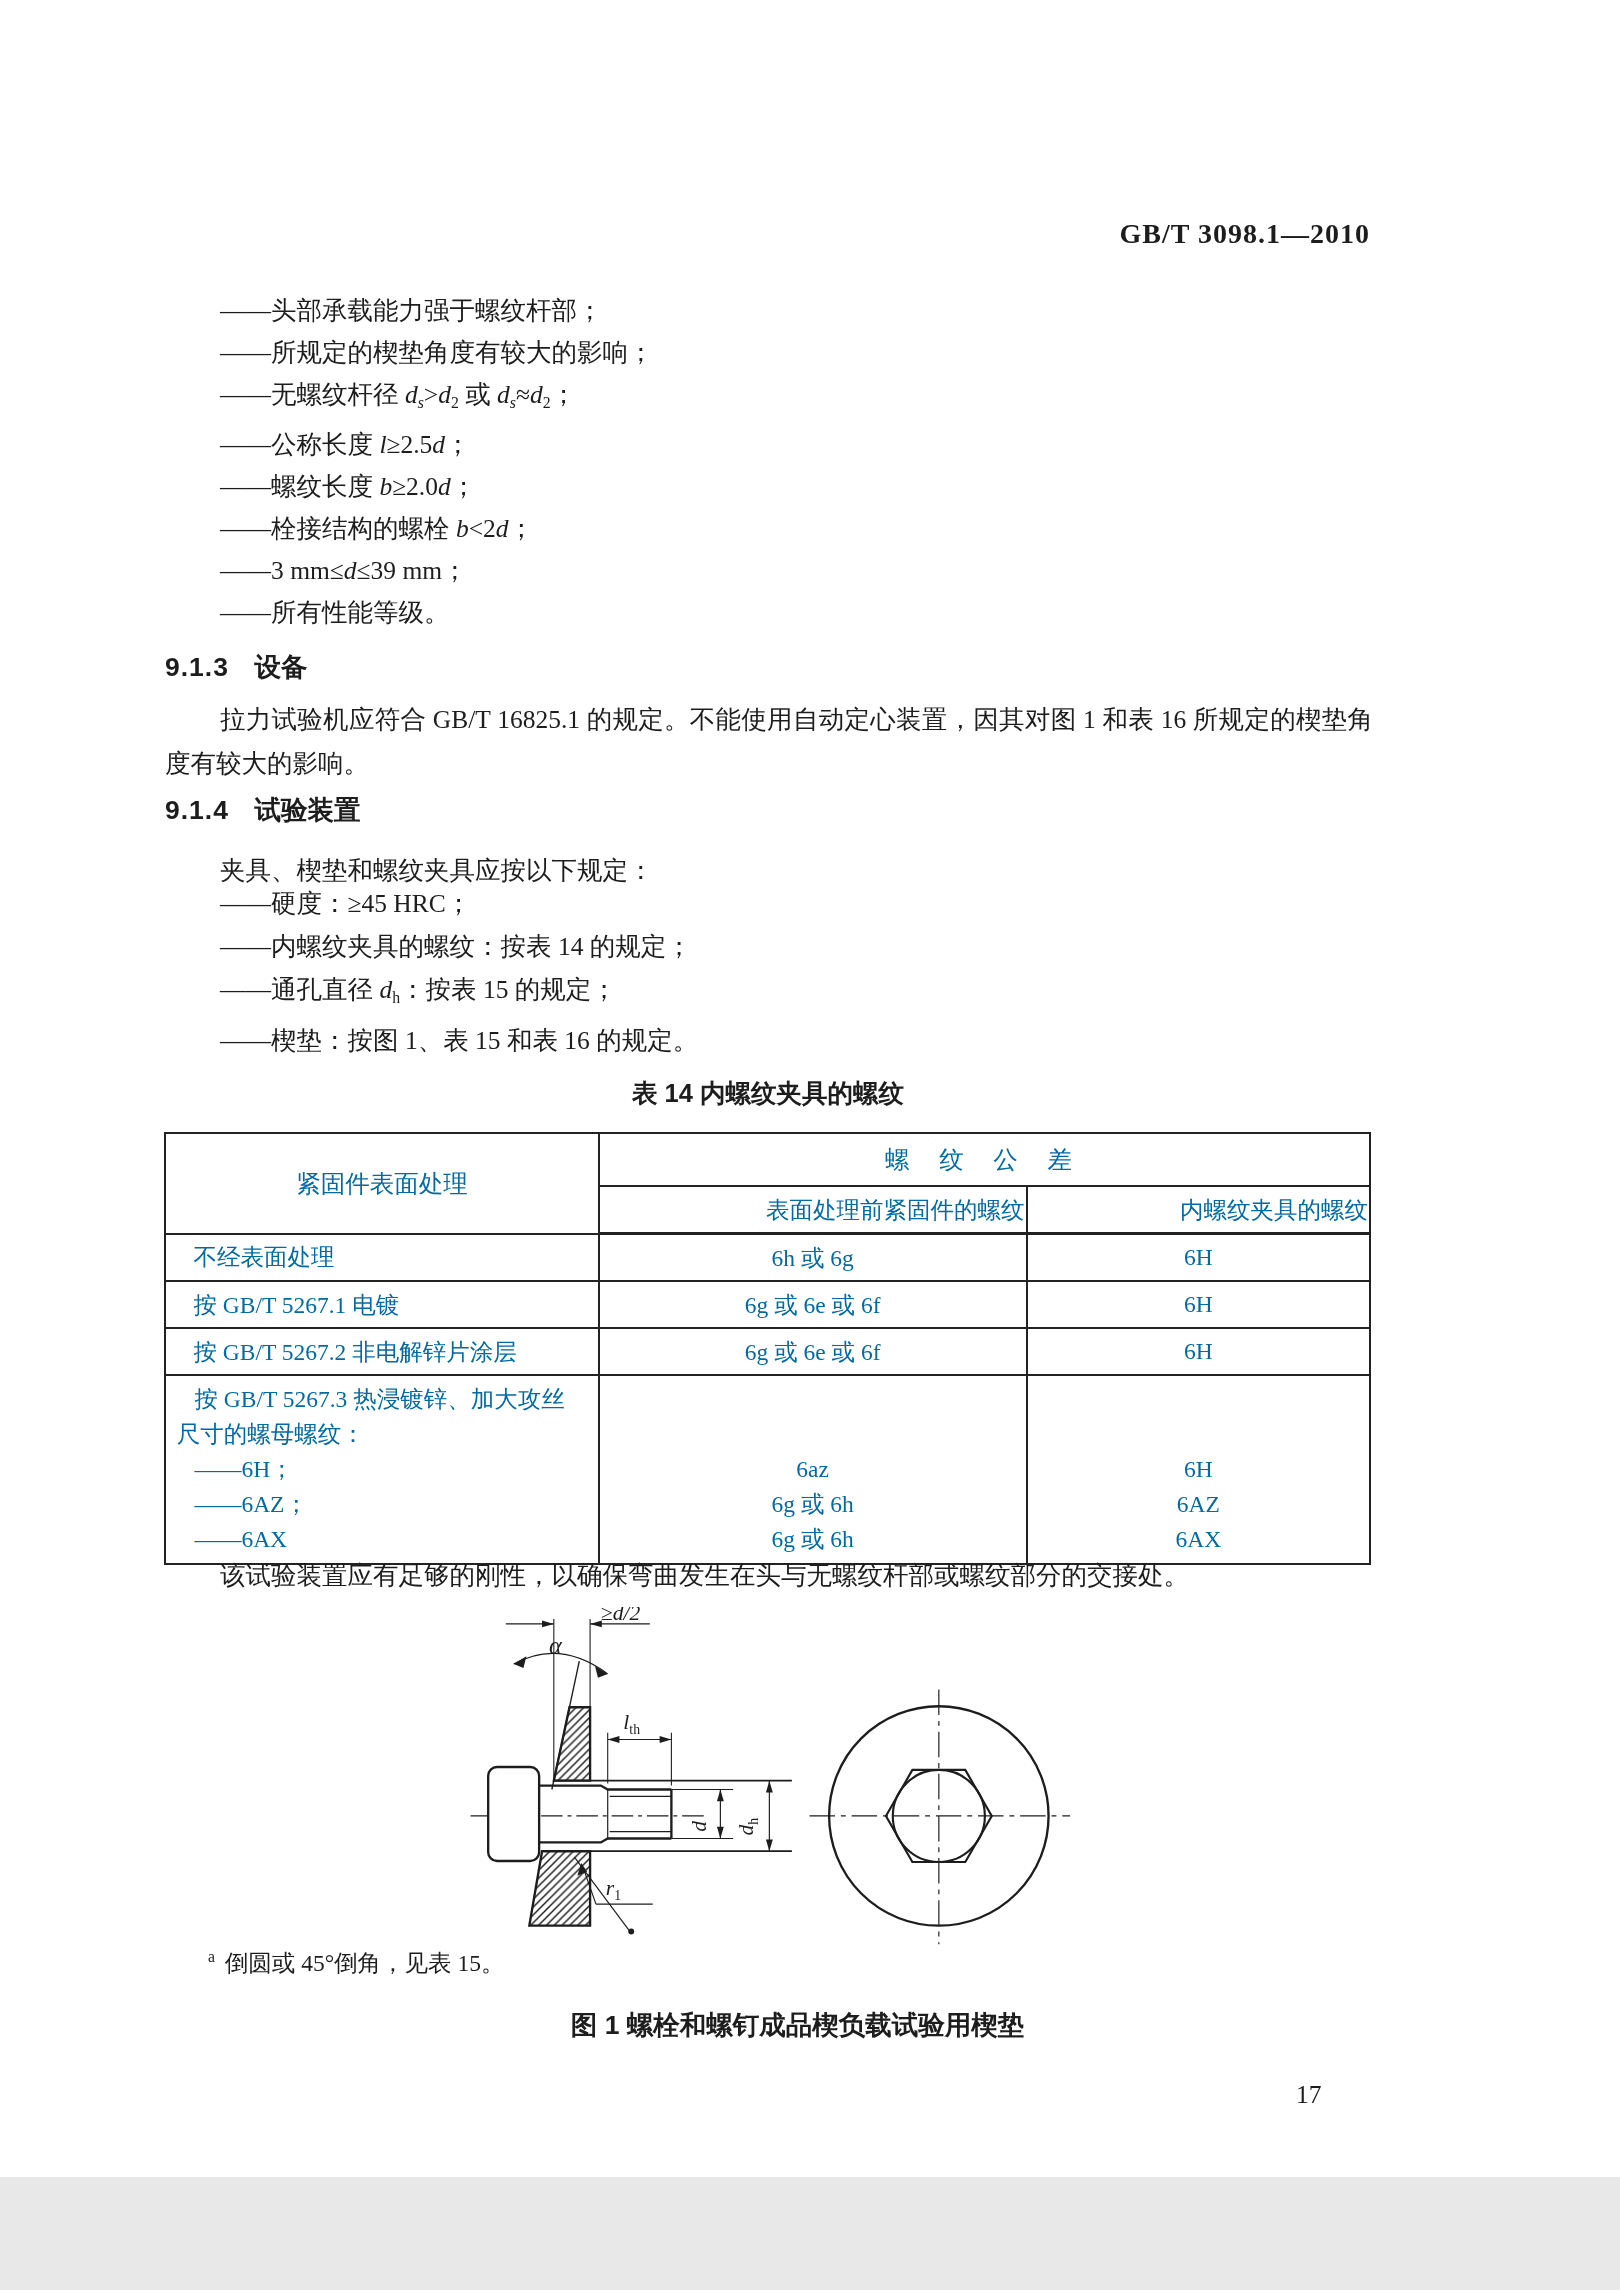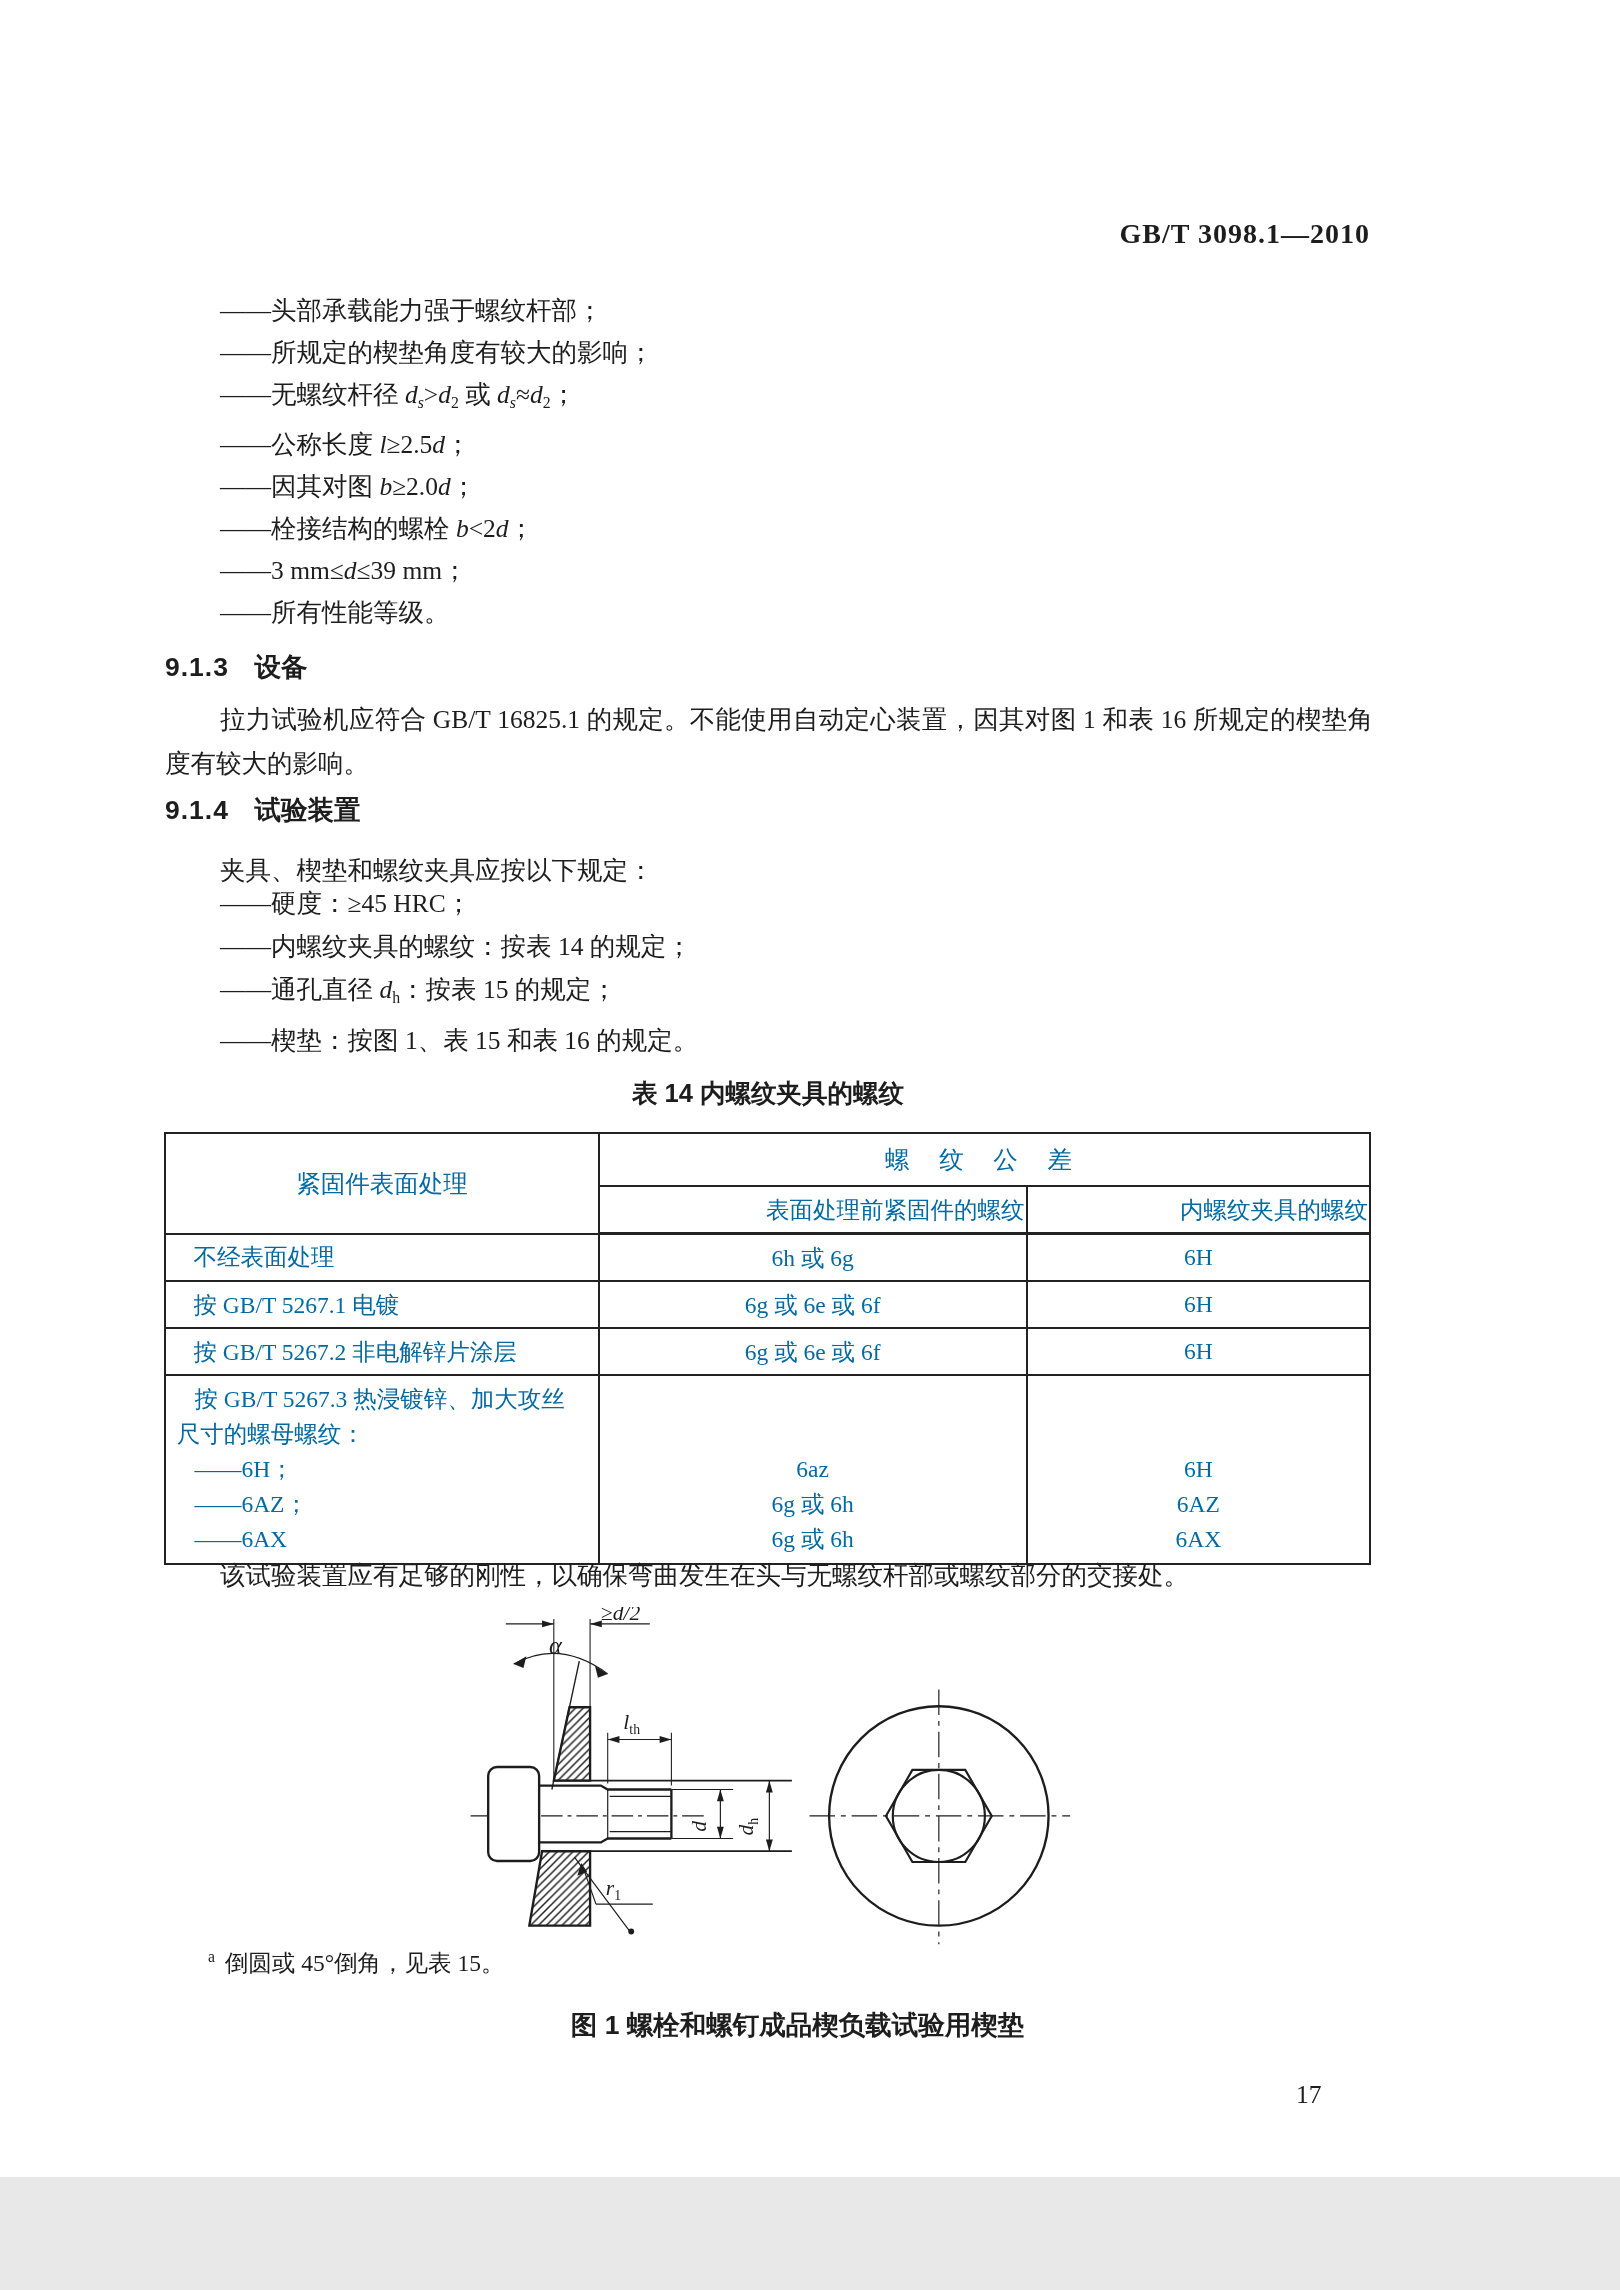--- a/index.html
+++ b/index.html
@@ -68,21 +68,21 @@
 
 <div class="page">
 
   <div class="doc-header">GB/T 3098.1—2010</div>
 
   <ul class="dash-list intro-list">
     <li><span class="m-n">——头部承载能力强于螺纹杆部；</span></li>
     <li><span class="m-n">——所规定的楔垫角度有较大的影响；</span></li>
     <li><span class="m-n">——无螺纹杆径 </span><span class="m-i">d</span><span class="m-sub">s</span><span class="m-n">&gt;</span><span class="m-i">d</span><span class="m-subn">2</span><span class="m-n"> 或 </span><span class="m-i">d</span><span class="m-sub">s</span><span class="m-n">≈</span><span class="m-i">d</span><span class="m-subn">2</span><span class="m-n">；</span></li>
     <li><span class="m-n">——公称长度 </span><span class="m-i">l</span><span class="m-n">≥2.5</span><span class="m-i">d</span><span class="m-n">；</span></li>
-    <li><span class="m-n">——因其对图 </span><span class="m-i">b</span><span class="m-n">≥2.0</span><span class="m-i">d</span><span class="m-n">；</span></li>
+    <li><span class="m-n">——螺纹长度 </span><span class="m-i">b</span><span class="m-n">≥2.0</span><span class="m-i">d</span><span class="m-n">；</span></li>
     <li><span class="m-n">——栓接结构的螺栓 </span><span class="m-i">b</span><span class="m-n">&lt;2</span><span class="m-i">d</span><span class="m-n">；</span></li>
     <li><span class="m-n">——3 mm≤</span><span class="m-i">d</span><span class="m-n">≤39 mm；</span></li>
     <li><span class="m-n">——所有性能等级。</span></li>
   </ul>
 
   <div class="sec-heading" id="h913">
     <span class="num">9.1.3</span><span>设备</span>
   </div>
   <p class="para" id="p913">拉力试验机应符合 GB/T 16825.1 的规定。不能使用自动定心装置，因其对图 1 和表 16 所规定的楔垫角度有较大的影响。</p>
 

